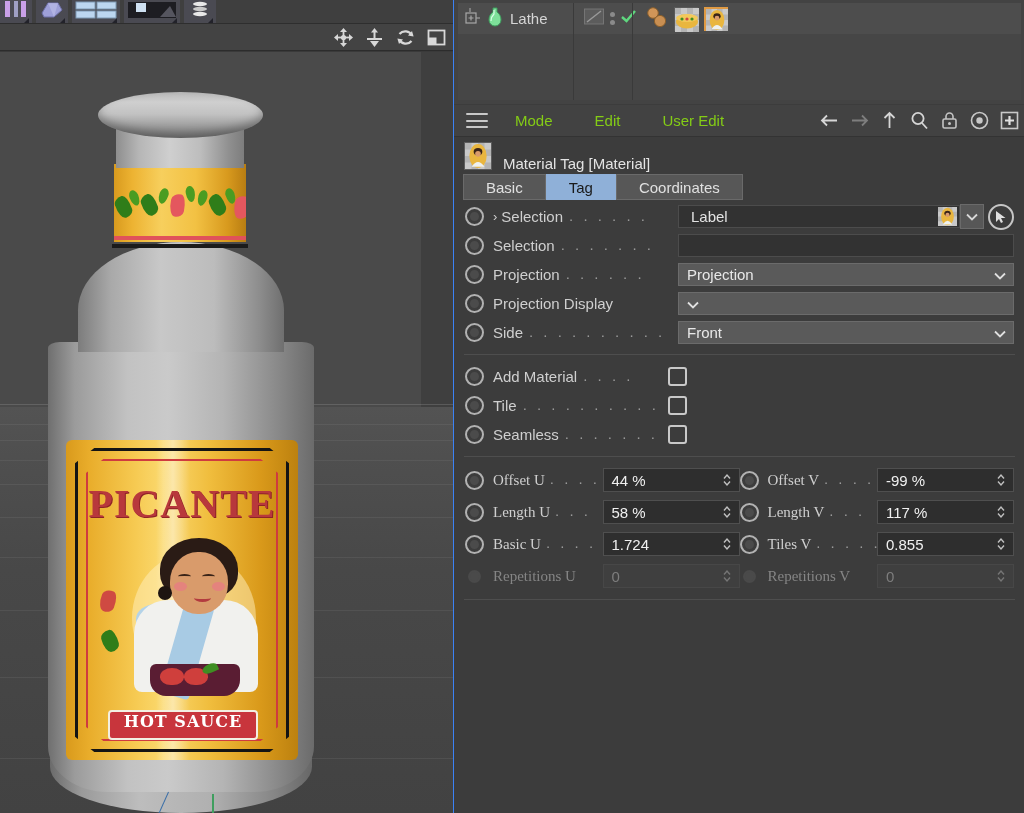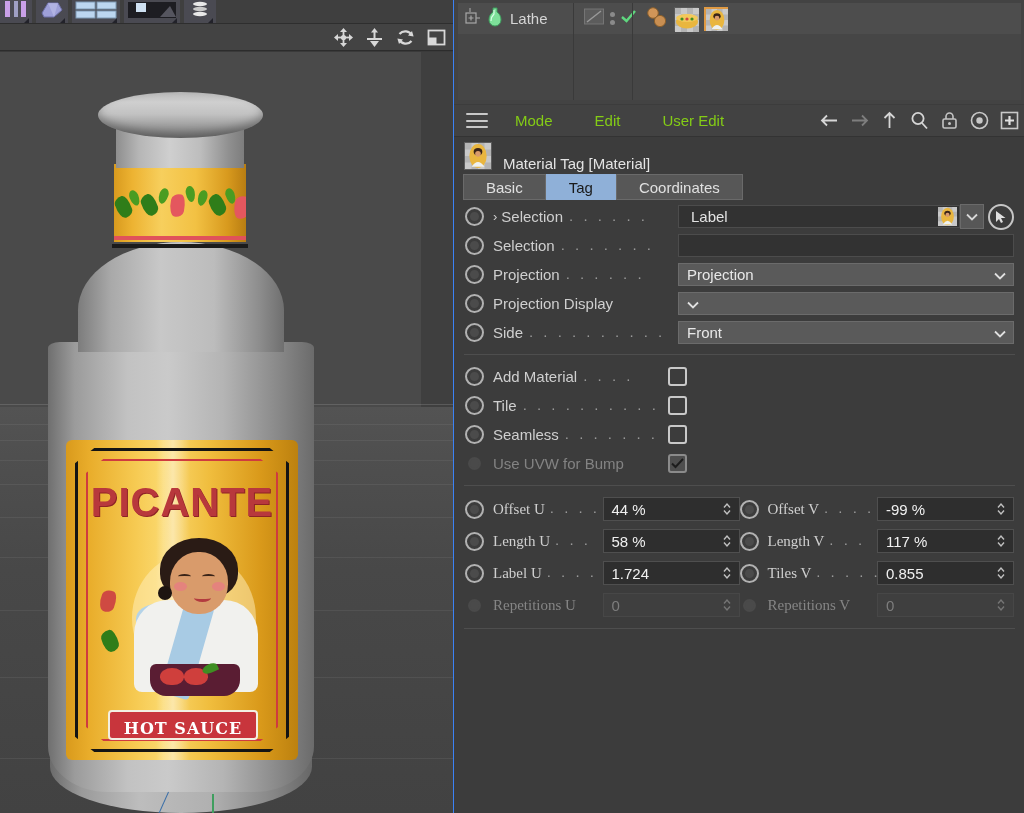--- a/index.html
+++ b/index.html
@@ -131,21 +131,21 @@
     border: 3px solid #141414;
     clip-path: polygon(9% 0,91% 0,100% 5%,100% 95%,91% 100%,9% 100%,0 95%,0 5%);
   }
   .lbl-frame-r {
     position: absolute; left: 20px; top: 19px; right: 20px; bottom: 19px;
     border: 2px solid #cf3b3f;
     clip-path: polygon(9% 0,91% 0,100% 5%,100% 95%,91% 100%,9% 100%,0 95%,0 5%);
   }
   .lbl-title {
     position: absolute; left: 0; right: 0; top: 40px; text-align: center;
-    font-family: Liberation Sans, sans-serif; font-weight: bold; font-size: 40px;
+    font-family: Liberation Serif, serif; font-weight: bold; font-size: 40px;
     color: #b8383c; letter-spacing: 1px;
     text-shadow: 1px 1px 0 #8e2326;
   }
   .lbl-halo {
     position: absolute; left: 66px; top: 112px; width: 124px; height: 132px;
     background: rgba(255,240,190,.5); border-radius: 50%;
   }
   .lbl-fig { position: absolute; left: 54px; top: 98px; width: 150px; height: 168px; }
   .fig-hair {
     position: absolute; left: 40px; top: 0; width: 78px; height: 62px;
@@ -195,21 +195,21 @@
     position: absolute; left: 52px; top: 0px; width: 16px; height: 9px;
     background: #3f8e22; border-radius: 50% 50% 0 50%; transform: rotate(-24deg);
   }
   .lbl-chili-a { position: absolute; left: 34px; top: 150px; width: 16px; height: 22px;
     background: #cf4a42; border-radius: 60% 40% 55% 45% / 30% 70% 30% 70%; transform: rotate(22deg); }
   .lbl-chili-b { position: absolute; left: 36px; top: 190px; width: 16px; height: 22px;
     background: #2f7d19; border-radius: 60% 40% 55% 45% / 30% 70% 30% 70%; transform: rotate(-14deg); }
   .lbl-ribbon {
     position: absolute; left: 42px; top: 270px; width: 150px; height: 30px;
     background: #c8353c; border: 2px solid #f3efe2; border-radius: 4px;
-    display: flex; align-items: flex-end; justify-content: center;
+    display: flex; align-items: flex-start; justify-content: center;
     clip-path: polygon(0 0,100% 0,100% 100%,0 100%);
   }
   .lbl-ribbon span {
     font-family: "DejaVu Serif", serif; font-weight: bold; font-size: 16px;
     color: #fff; letter-spacing: 1px;
   }
   .axis-blue {
     position: absolute; left: 150px; top: 700px; width: 1px; height: 90px;
     background: #3b6fa8; transform: rotate(24deg); transform-origin: top center;
   }
@@ -819,32 +819,20 @@
           <span class="cbox"></span>
         </div>
         <div class="prow">
           <span class="kbd"></span>
           <span class="lab-col" style="width:175px">
             <span class="plabel">Seamless</span>
             <span class="dots">. . . . . . .</span>
           </span>
           <span class="cbox"></span>
         </div>
-        <div class="prow">
-          <span class="kbd dim"></span>
-          <span class="lab-col" style="width:175px">
-            <span class="plabel dis">Use UVW for Bump</span>
-            <span class="dots"></span>
-          </span>
-          <span class="cbox dis">
-            <svg width="13" height="11" viewBox="0 0 13 11">
-                <path d="M1 5.5 L4.5 9 L12 1" fill="none" stroke="#1d1d1d" stroke-width="2"></path>
-              </svg>
-          </span>
-        </div>
       </div>
 
       <div class="hr"></div>
 
       <div class="num-grid">
 
         <div class="nrow">
           <span class="ncell">
             <span class="kbd"></span>
             <span class="nlab">Offset U</span>
@@ -902,21 +890,21 @@
                     <path d="M2 8.5 L5 12 L8 8.5" fill="none" stroke="#c0c0c0" stroke-width="1.4"></path>
                   </svg>
               </span>
             </span>
           </span>
         </div>
 
         <div class="nrow">
           <span class="ncell">
             <span class="kbd"></span>
-            <span class="nlab">Label U</span>
+            <span class="nlab">Basic U</span>
             <span class="ndots">. . . . .</span>
             <span class="numfield">
               <span class="nv">1.724</span>
               <span class="spin">
                 <svg width="10" height="14" viewBox="0 0 10 14">
                     <path d="M2 5.5 L5 2 L8 5.5" fill="none" stroke="#c0c0c0" stroke-width="1.4"></path>
                     <path d="M2 8.5 L5 12 L8 8.5" fill="none" stroke="#c0c0c0" stroke-width="1.4"></path>
                   </svg>
               </span>
             </span>

